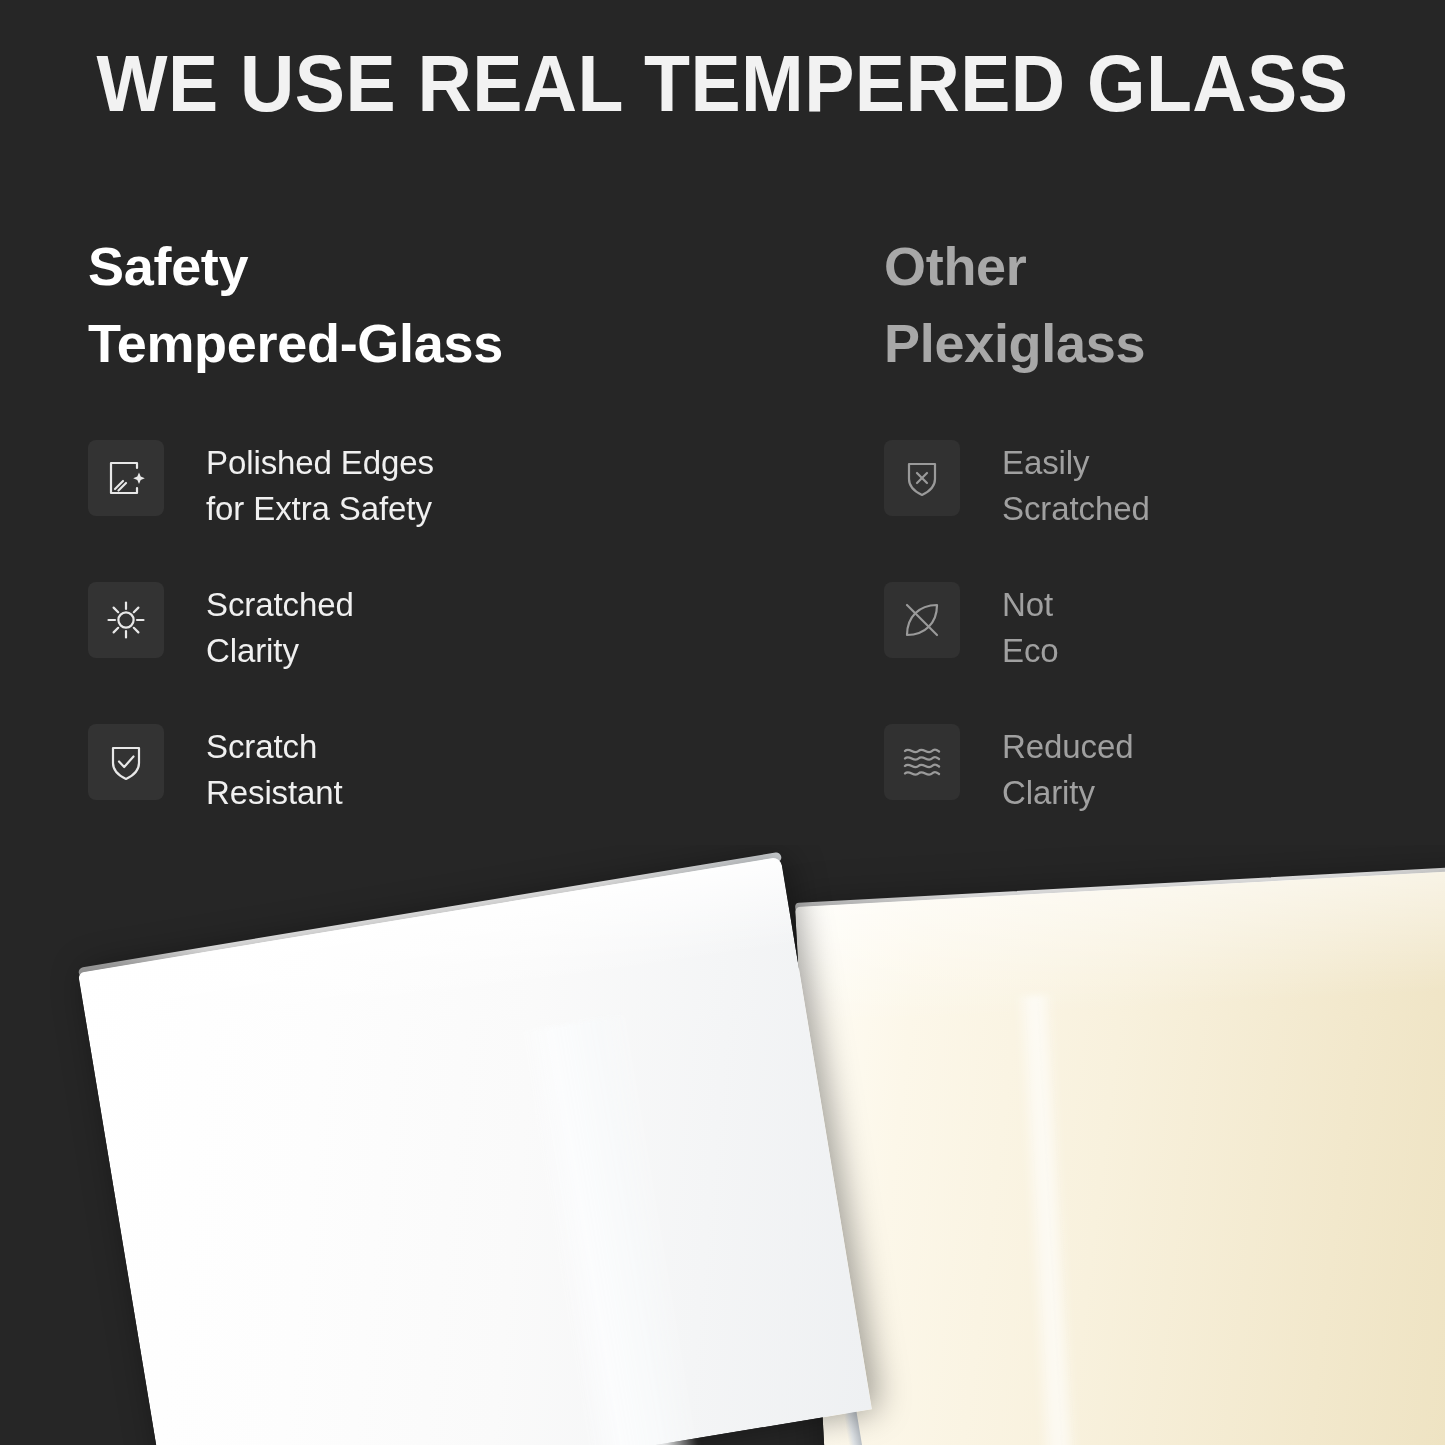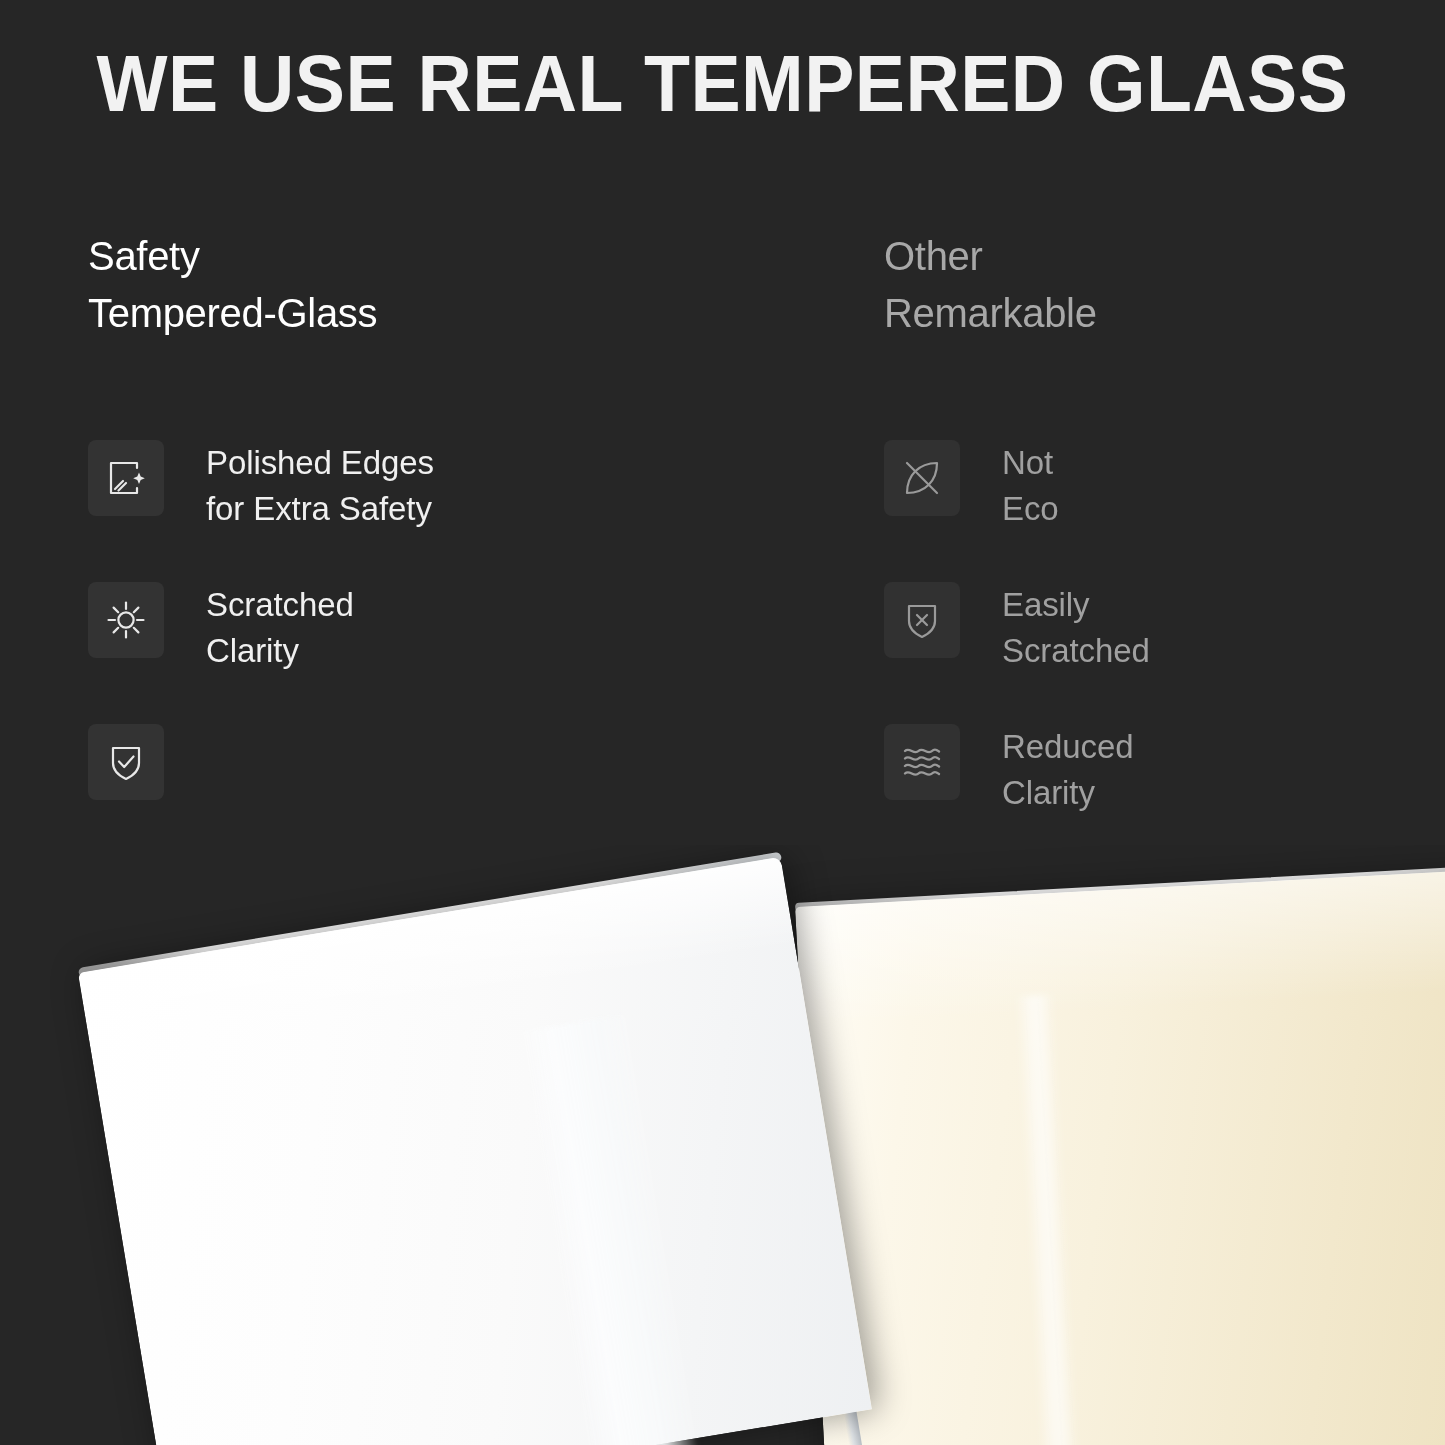--- a/index.html
+++ b/index.html
@@ -37,23 +37,23 @@
     left:0;
     width:1445px;
     height:640px;
   }
 
   .column { position:absolute; top:0; }
   .column.left  { left:88px;  width:720px; }
   .column.right { left:884px; width:560px; }
 
   .col-heading {
-    font-size:40px;
+    font-size:54px;
     line-height:1.42;
-    font-weight:400;
+    font-weight:700;
     letter-spacing:-0.3px;
     white-space:pre-line;
   }
   .column.left  .col-heading { color:#ffffff; }
   .column.right .col-heading { color:#a8a8a8; }
 
   .features {
     position:absolute;
     top:212px;
     left:0;
@@ -266,53 +266,55 @@
 Clarity</span>
       </div>
 
       <div class="feature-row">
         <span class="icon-tile">
           <svg width="44" height="44" viewBox="0 0 44 44" fill="none" stroke="#e8e8e8" stroke-width="2.2" stroke-linecap="round" stroke-linejoin="round">
             <path d="M9 8 H35 V23 C35 31 29.5 35.5 22 39 C14.5 35.5 9 31 9 23 Z"></path>
             <path d="M15 21.5 L20.2 27 L29.5 16.5"></path>
           </svg>
         </span>
+        <span class="feature-label">Scratch
+Resistant</span>
       </div>
 
     </div>
   </div>
 
   <div class="column right">
 
     <div class="col-heading">Other
-Remarkable</div>
+Plexiglass</div>
 
     <div class="features">
-
-      <div class="feature-row">
-        <span class="icon-tile">
-          <svg width="44" height="44" viewBox="0 0 44 44" fill="none" stroke="#9a9a9a" stroke-width="2.2" stroke-linecap="round" stroke-linejoin="round">
-            <path d="M7 37 C7 19 19 7 37 7 C37 25 25 37 7 37 Z"></path>
-            <path d="M7 7 L37 37"></path>
-          </svg>
-        </span>
-        <span class="feature-label">Not
-Eco</span>
-      </div>
 
       <div class="feature-row">
         <span class="icon-tile">
           <svg width="44" height="44" viewBox="0 0 44 44" fill="none" stroke="#9a9a9a" stroke-width="2.2" stroke-linecap="round" stroke-linejoin="round">
             <path d="M9 8 H35 V23 C35 31 29.5 35.5 22 39 C14.5 35.5 9 31 9 23 Z"></path>
             <path d="M17 17 L27 27"></path>
             <path d="M27 17 L17 27"></path>
           </svg>
         </span>
         <span class="feature-label">Easily
 Scratched</span>
+      </div>
+
+      <div class="feature-row">
+        <span class="icon-tile">
+          <svg width="44" height="44" viewBox="0 0 44 44" fill="none" stroke="#9a9a9a" stroke-width="2.2" stroke-linecap="round" stroke-linejoin="round">
+            <path d="M7 37 C7 19 19 7 37 7 C37 25 25 37 7 37 Z"></path>
+            <path d="M7 7 L37 37"></path>
+          </svg>
+        </span>
+        <span class="feature-label">Not
+Eco</span>
       </div>
 
       <div class="feature-row">
         <span class="icon-tile">
           <svg width="44" height="44" viewBox="0 0 44 44" fill="none" stroke="#9a9a9a" stroke-width="2.4" stroke-linecap="round">
             <path d="M5 11 C9.5 6.5 14 15.5 18.5 11 C23 6.5 27.5 15.5 32 11 C35 8 37 10 39 11.5"></path>
             <path d="M5 18.5 C9.5 14 14 23 18.5 18.5 C23 14 27.5 23 32 18.5 C35 15.5 37 17.5 39 19"></path>
             <path d="M5 26 C9.5 21.5 14 30.5 18.5 26 C23 21.5 27.5 30.5 32 26 C35 23 37 25 39 26.5"></path>
             <path d="M5 33.5 C9.5 29 14 38 18.5 33.5 C23 29 27.5 38 32 33.5 C35 30.5 37 32.5 39 34"></path>
           </svg>

